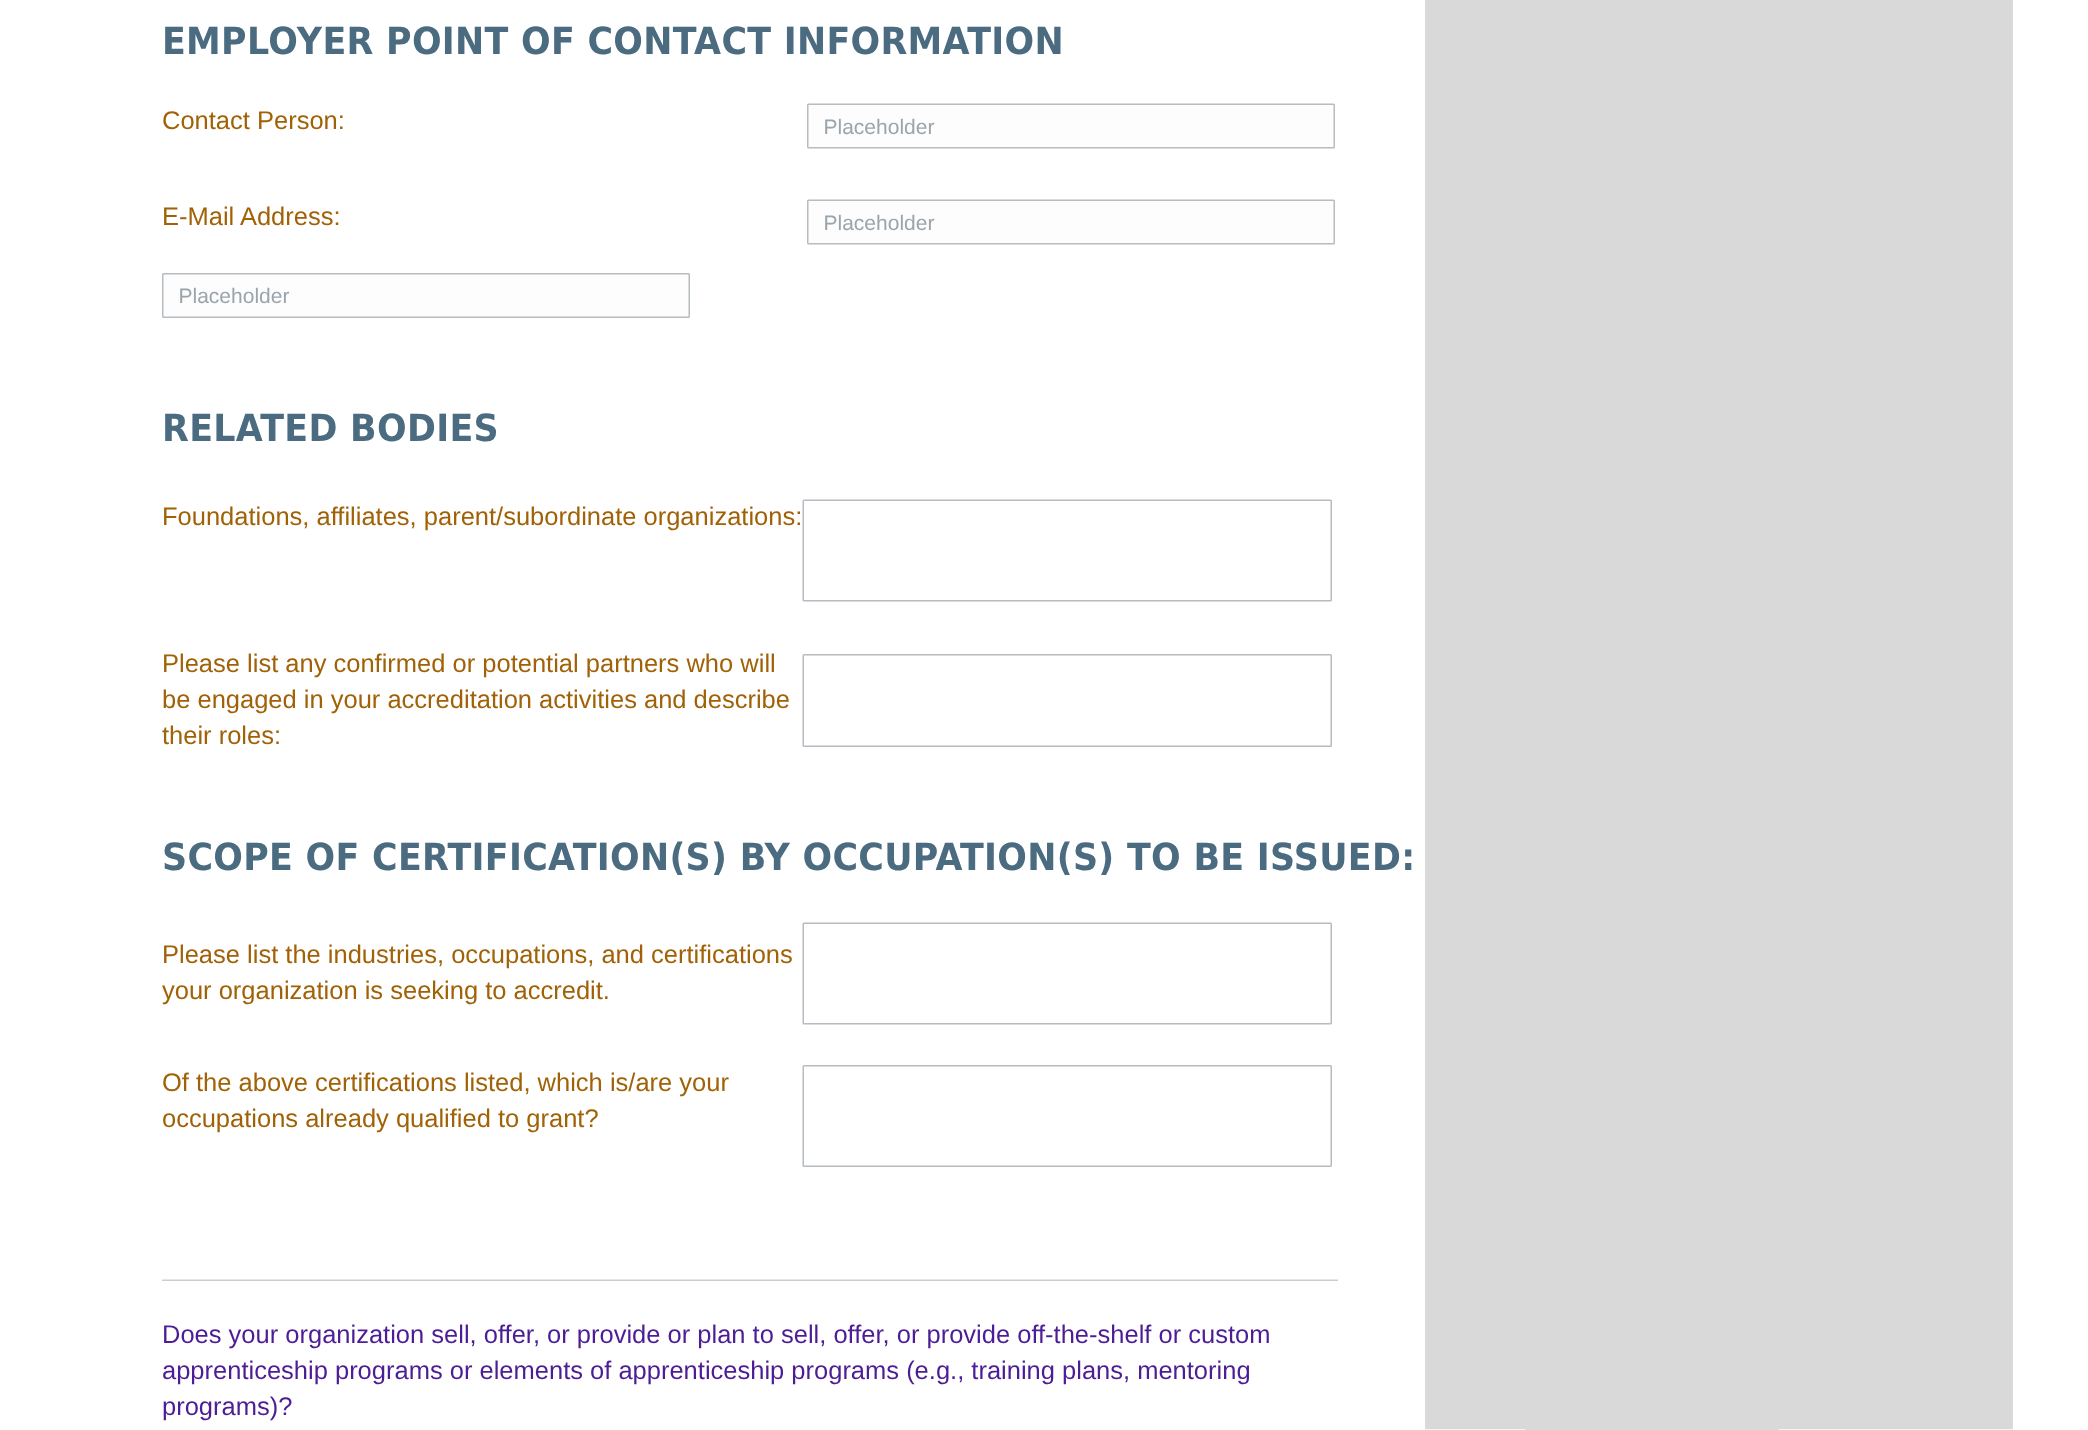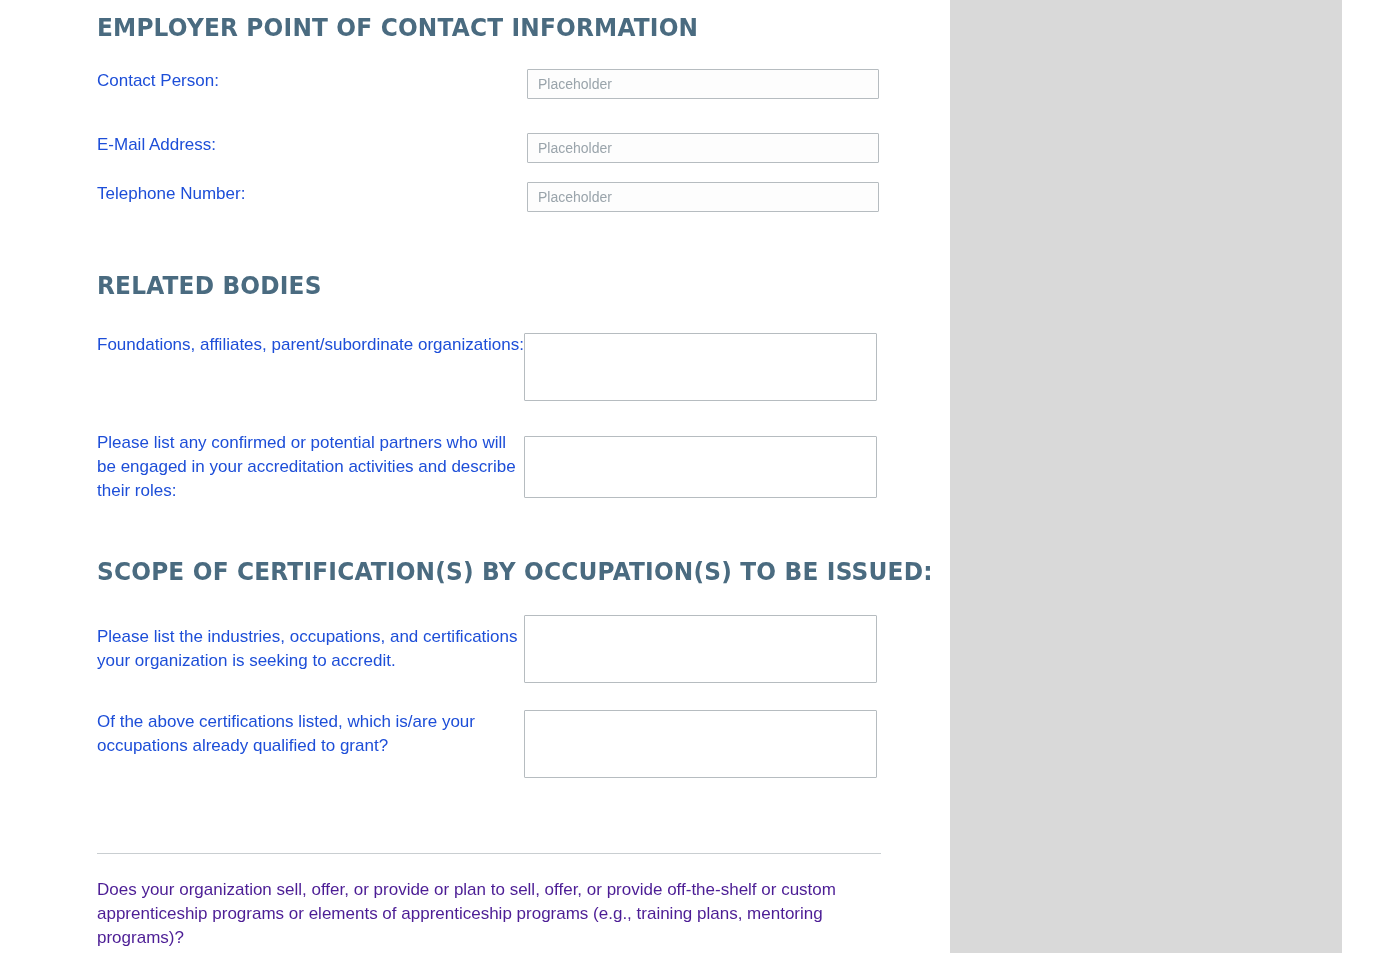--- a/index.html
+++ b/index.html
@@ -34,21 +34,21 @@
   .gray-pane {
     position: absolute;
     top: 0;
     left: 0;
     width: 392px;
     height: 953px;
     background: #d9d9d9;
   }
   .content {
     position: absolute;
-    left: 97px;
+    left: 108px;
     top: 0;
     width: 800px;
   }
 
   h2.section-title {
     font-family: "DejaVu Sans", sans-serif;
     font-weight: bold;
     font-size: 25px;
     letter-spacing: 0.2px;
     color: #4a6b80;
@@ -59,21 +59,21 @@
     white-space: nowrap;
   }
 
   .field-row {
     display: flex;
     align-items: flex-start;
     margin: 0;
   }
   .field-label {
     font-size: 17px;
-    color: #1d4ed8;
+    color: #a16207;
     line-height: 24px;
     width: 430px;
     flex: 0 0 430px;
   }
   .field-label.narrow {
     width: 427px;
     flex: 0 0 427px;
   }
 
   input.text-input {
@@ -130,21 +130,20 @@
       <div class="field-label">Contact Person:</div>
       <input class="text-input" type="text" placeholder="Placeholder" style="">
     </div>
 
     <div class="field-row" style="margin-top: 34px;">
       <div class="field-label">E-Mail Address:</div>
       <input class="text-input" type="text" placeholder="Placeholder" style="">
     </div>
 
     <div class="field-row" style="margin-top: 19px;">
-      <div class="field-label">Telephone Number:</div>
       <input class="text-input" type="text" placeholder="Placeholder" style="">
     </div>
 
     <h2 class="section-title" style="margin-top: 59px;">RELATED BODIES</h2>
 
     <div class="field-row" style="margin-top: 33px;">
       <div class="field-label narrow">Foundations, affiliates, parent/subordinate organizations:</div>
       <textarea class="box" style="width: 353px; height: 68px;"></textarea>
     </div>
 

